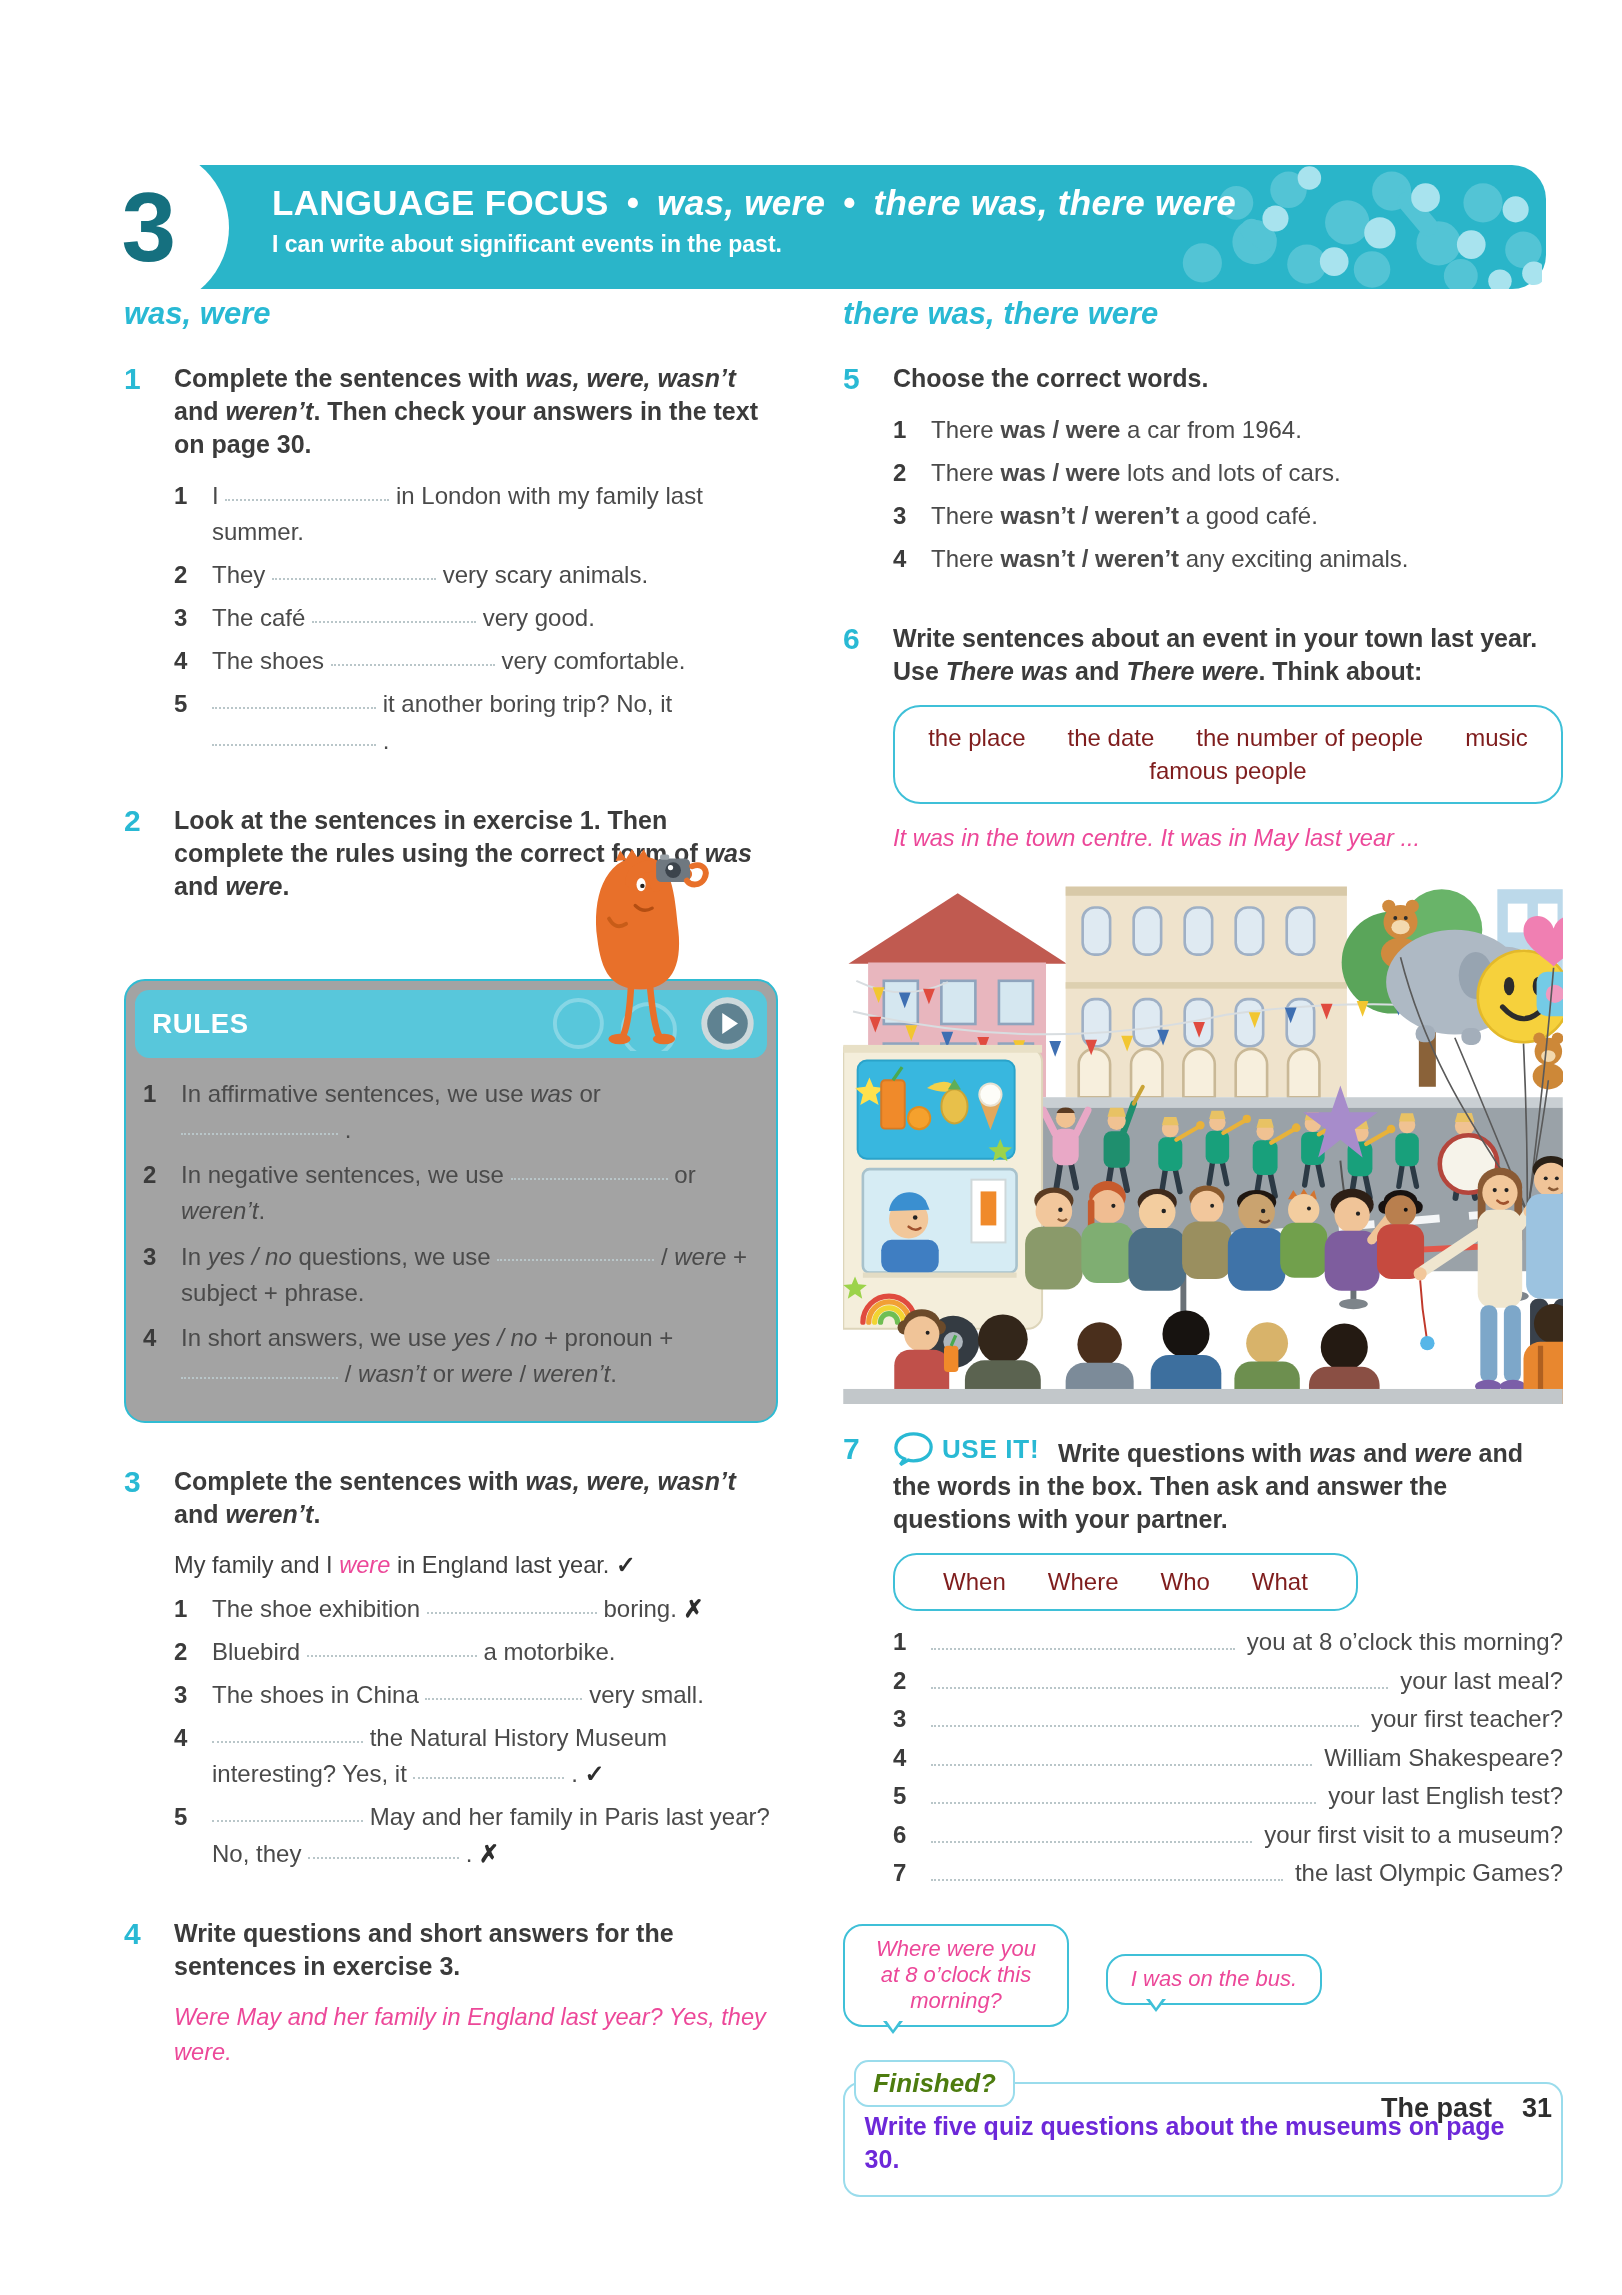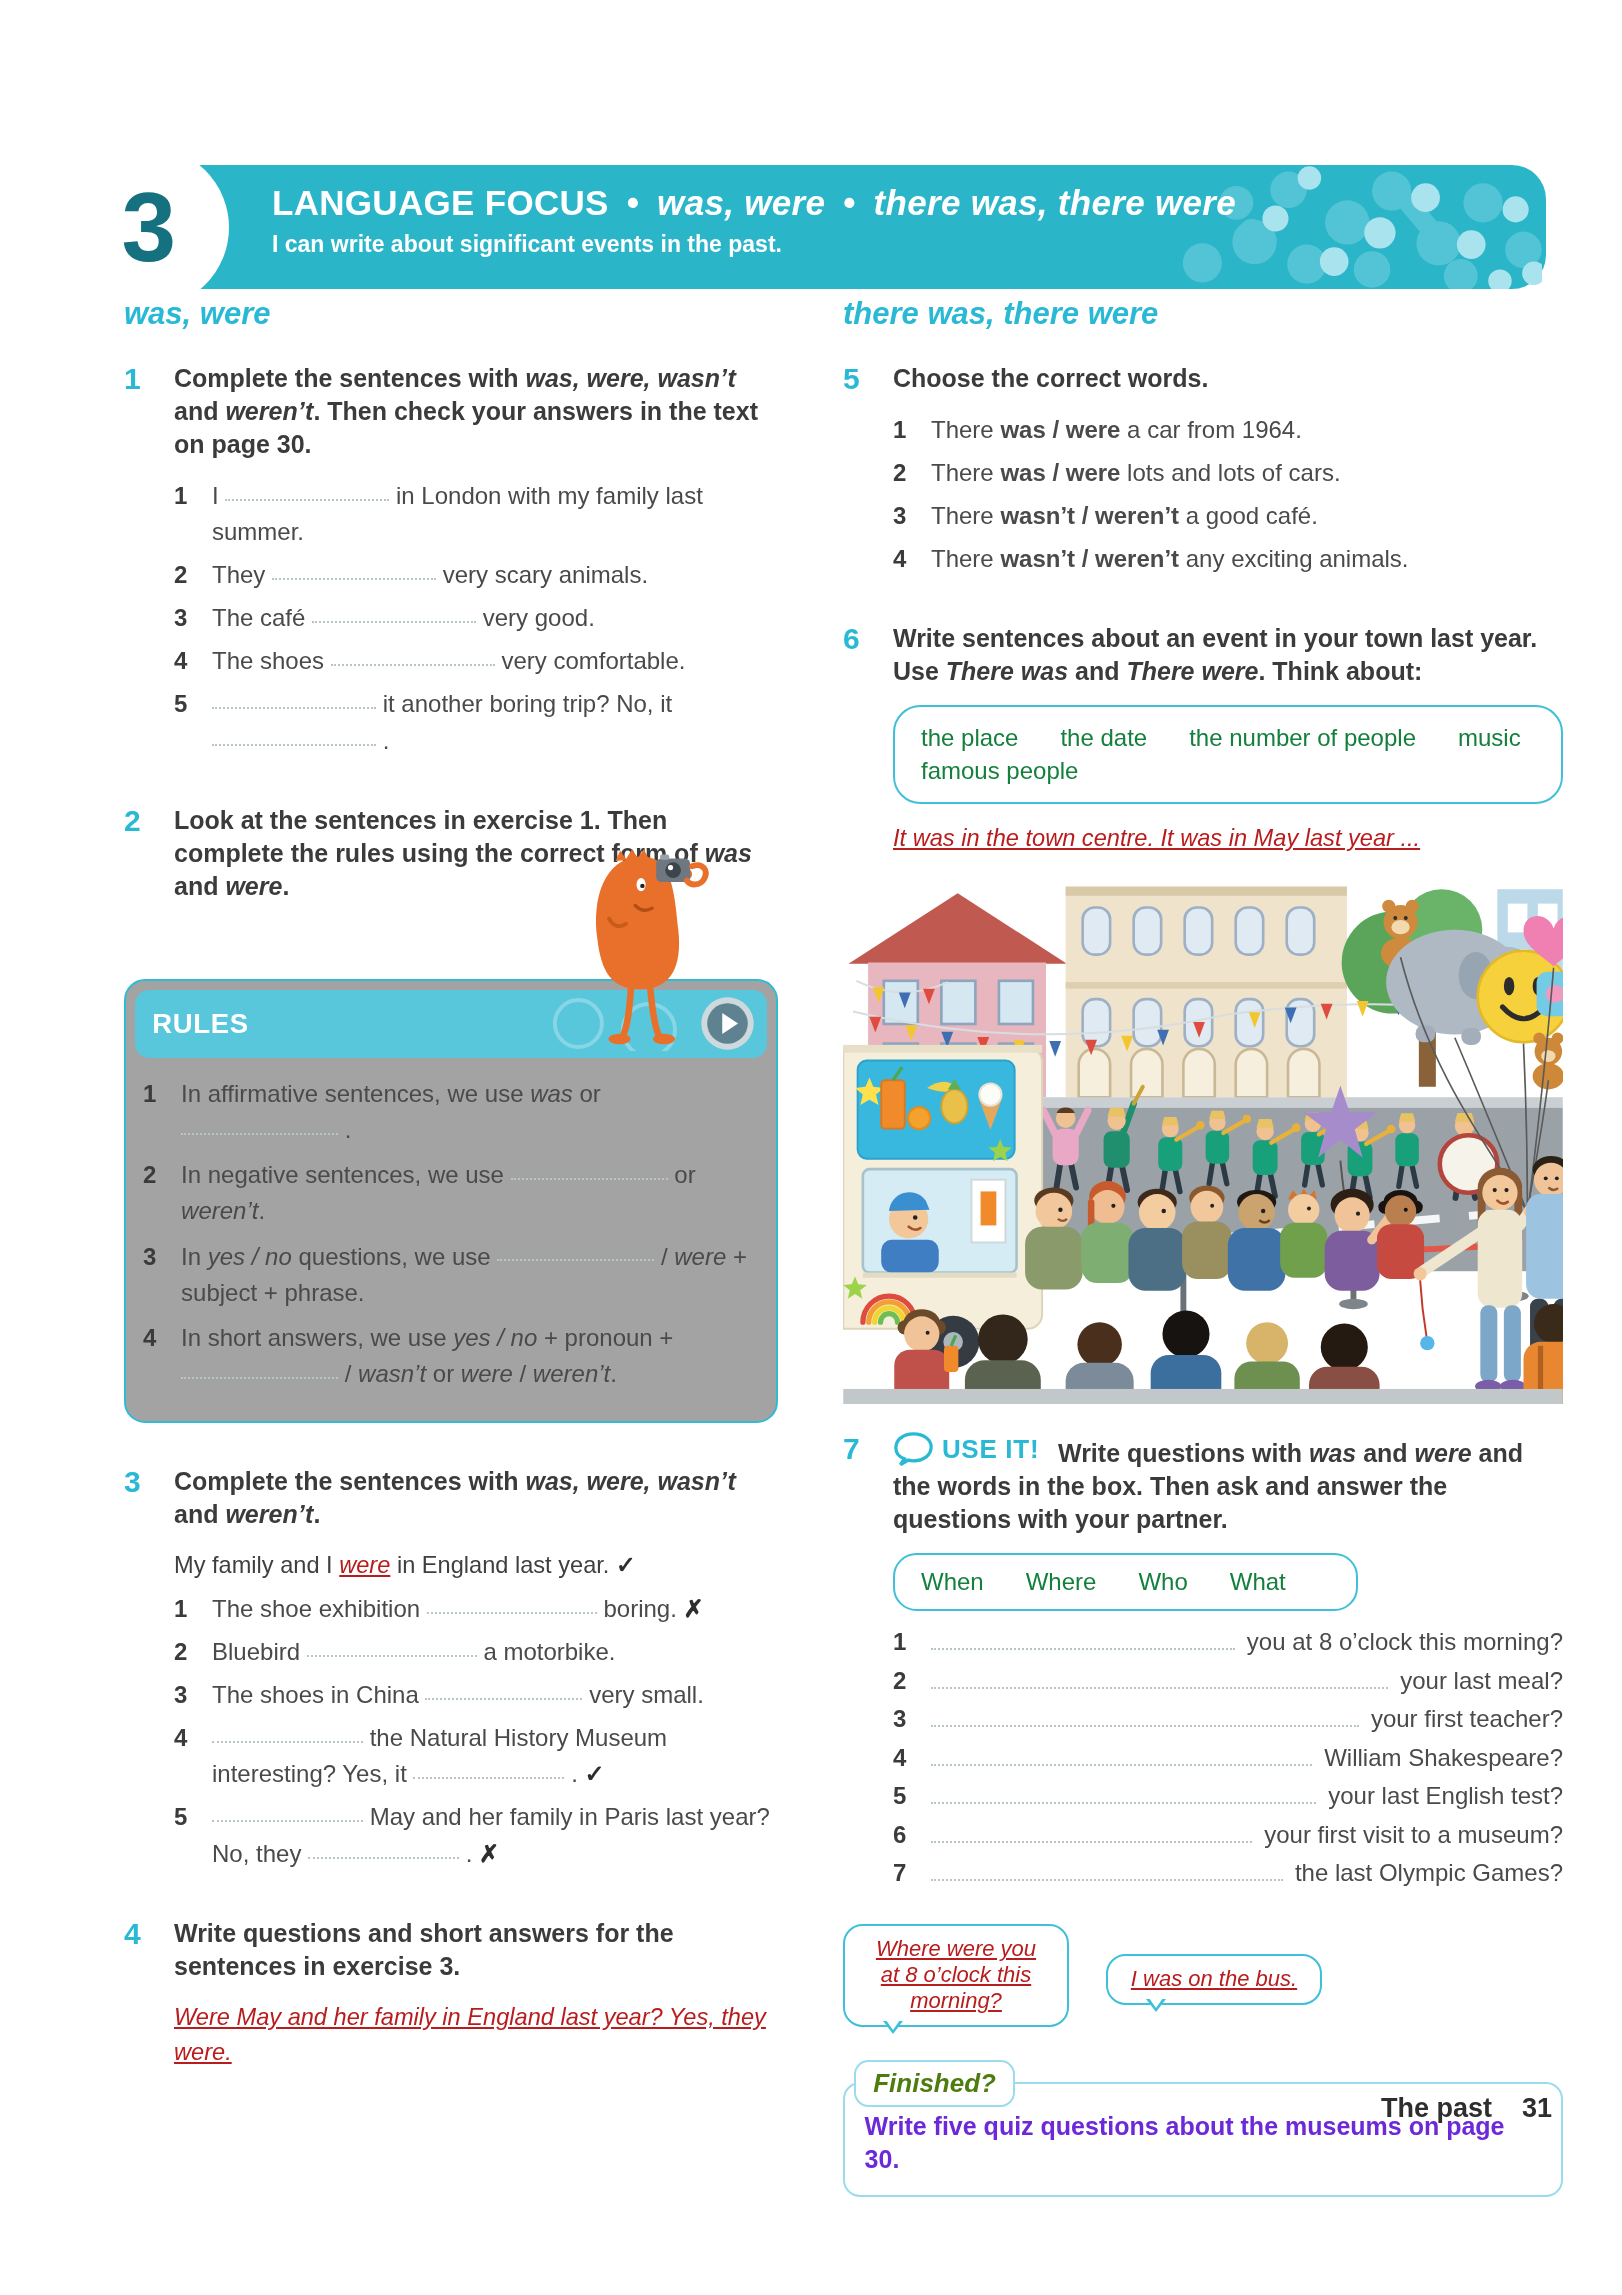--- a/index.html
+++ b/index.html
@@ -34,40 +34,40 @@
   .ex-title { font-size:25px; font-weight:700; line-height:1.32; color:#3b3b3b; margin-bottom:17px; }
   .ex-title .i { font-style:italic; }
 
   .ex-items { list-style:none; }
   .ex-items li { display:flex; font-size:24px; line-height:1.52; color:#4a4a4a; margin-bottom:6.5px; }
   .it-num { width:38px; flex:0 0 38px; font-weight:700; color:#3b3b3b; }
   .it-body { flex:1; }
 
   .blank { display:inline-block; border-bottom:2px dotted #b9c6c9; height:.95em; vertical-align:baseline; }
   .b { font-weight:700; } .i { font-style:italic; }
-  .hand { color:#b91c1c; font-style:italic;text-decoration:underline; }
+  .hand { color:#ec4899; font-style:italic; }
   .tick,.cross { font-weight:700; color:#2e2e2e; }
   .example-line { font-size:23.6px; line-height:1.5; margin-bottom:7.9px; }
 
   
   .rules-box { position:relative; border:2.6px solid #2fbcd3; border-radius:21px; background:#a3a3a3;
                padding:9.2px 9.2px 19.6px; margin:59px 0 42px; }
   .rules-band { position:relative; background:#58c7db; border-radius:14.4px; height:68px;
                 display:flex; align-items:center; padding:0 17px; overflow:hidden; }
   .rules-label { color:#ffffff; font-size:27.5px; font-weight:700; letter-spacing:0.7px; }
   .band-rings { position:absolute; right:79px; top:6.5px; }
   .play-btn { position:absolute; right:11.8px; top:6.5px; width:55px; height:55px; border:none; background:transparent; cursor:pointer; }
   .rules-items { list-style:none; padding:18.3px 11.8px 0 7.9px; }
   .rules-items li { display:flex; font-size:24px; line-height:1.5; color:#4a4a4a; margin-bottom:9.2px; }
   .mascot { position:absolute; top:-154px; left:432px; width:157px; height:229px; z-index:2; }
 
   
   .word-box { border:2.6px solid #3fc0d8; border-radius:27.5px; padding:17px 26px; margin:5.2px 0 17px;
-              display:flex; flex-wrap:wrap; column-gap:42px; row-gap:5.2px;
-              font-size:24px; color:#15803d; }
+              display:flex; flex-wrap:wrap; justify-content:center; column-gap:42px; row-gap:5.2px;
+              font-size:24px; color:#7f1d1d; }
   .word-box.small { width:465px; border-radius:23.6px; padding:13px 26px; }
 
   
   .illustration { width:720px; height:520px; margin:3.9px 0 26px; }
   .useit-badge { display:flex; align-items:center; margin-right:11.8px; }
   .useit-badge svg { margin-right:7.9px; }
   .useit-label { color:#29b9d4; font-size:26px; font-weight:700; white-space:nowrap; letter-spacing:0.7px; }
   .useit-title { display:inline; }
   .q-row { display:flex; align-items:flex-end; font-size:24px; color:#4a4a4a; margin-bottom:10.5px; }
   .q-num { width:38px; flex:0 0 38px; font-weight:700; color:#3b3b3b; }

